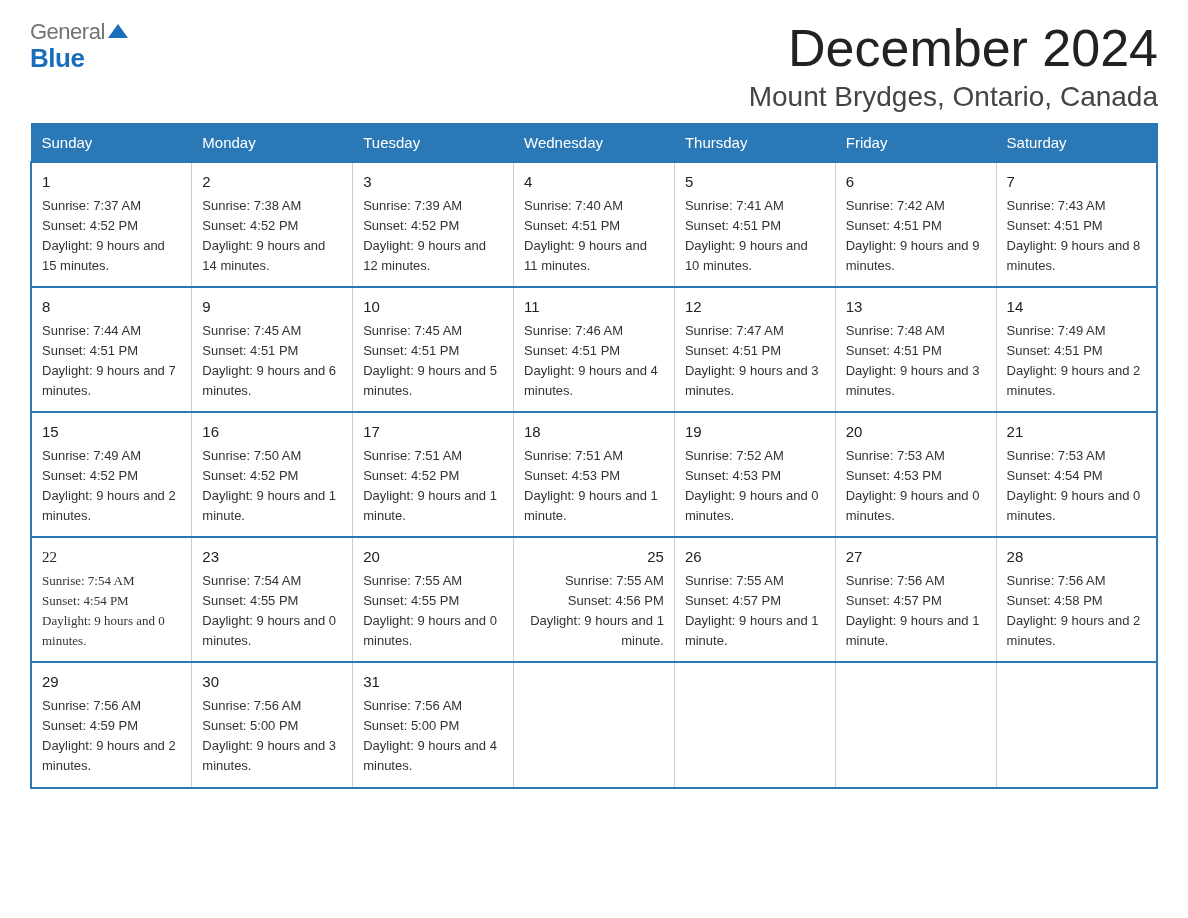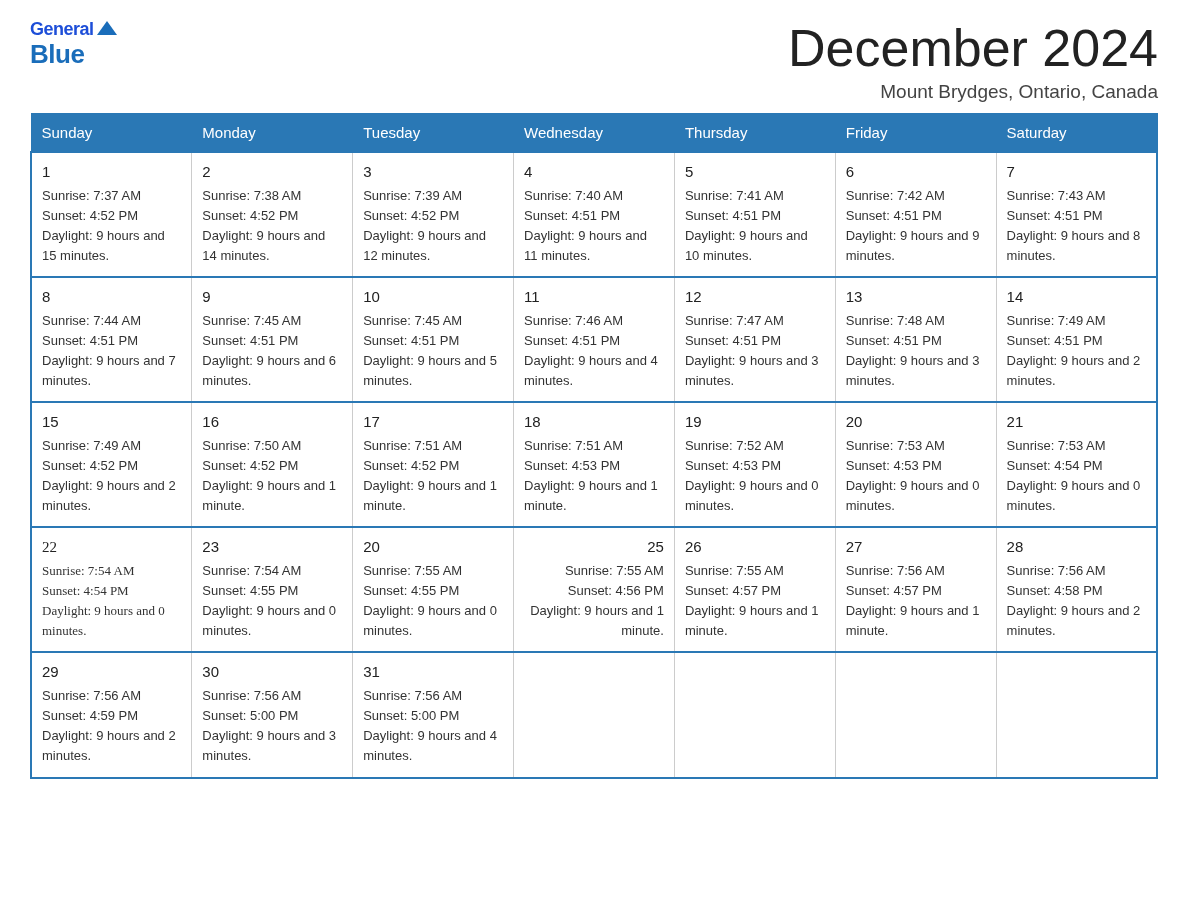--- a/index.html
+++ b/index.html
@@ -25,21 +25,21 @@
     .title-block {
       text-align: right;
     }
     .title-block h1 {
       font-size: 52px;
       font-weight: normal;
       color: #222;
       line-height: 1.1;
     }
     .title-block h2 {
-      font-size: 19px;
+      font-size: 28px;
       font-weight: normal;
       color: #444;
       margin-top: 4px;
     }
     table {
       width: 100%;
       border-collapse: collapse;
       margin-top: 10px;
       font-size: 13.5px;
       border-radius: 28px;
@@ -90,21 +90,21 @@
     }
     tbody tr + tr {
       border-top: 2px solid #2a78b5;
     }
   </style>
 </head>
 <body>
 
 <div class="header-row">
   <div class="logo">
-      <div style="font-size: 18px; font-weight: bold; color: #1d4ed8; line-height: 1.1; letter-spacing: -0.5px;">General<span style="display:inline-block;width:0;height:0;border-left:10px solid transparent;border-right:10px solid transparent;border-bottom:14px solid #1a6dba;margin-left:3px;vertical-align:middle;position:relative;top:-2px;"></span></div>
+      <div style="font-size: 22px; font-weight: normal; color: #737373; line-height: 1.1; letter-spacing: -0.5px;">General<span style="display:inline-block;width:0;height:0;border-left:10px solid transparent;border-right:10px solid transparent;border-bottom:14px solid #1a6dba;margin-left:3px;vertical-align:middle;position:relative;top:-2px;"></span></div>
       <div style="font-size: 26px; font-weight: bold; color: rgb(26, 109, 186); line-height: 1.1; letter-spacing: -0.5px;">Blue</div>
     </div>
   <div class="title-block">
     <h1>December 2024</h1>
     <h2>Mount Brydges, Ontario, Canada</h2>
   </div>
 </div>
 
 <table>
   <thead>

